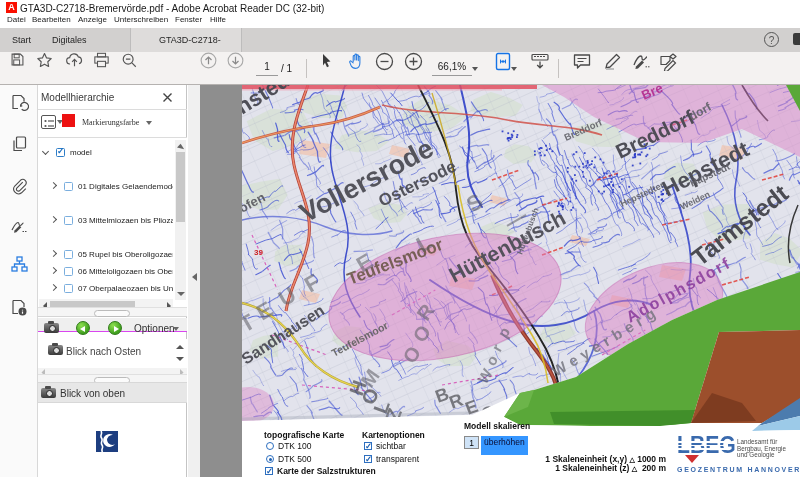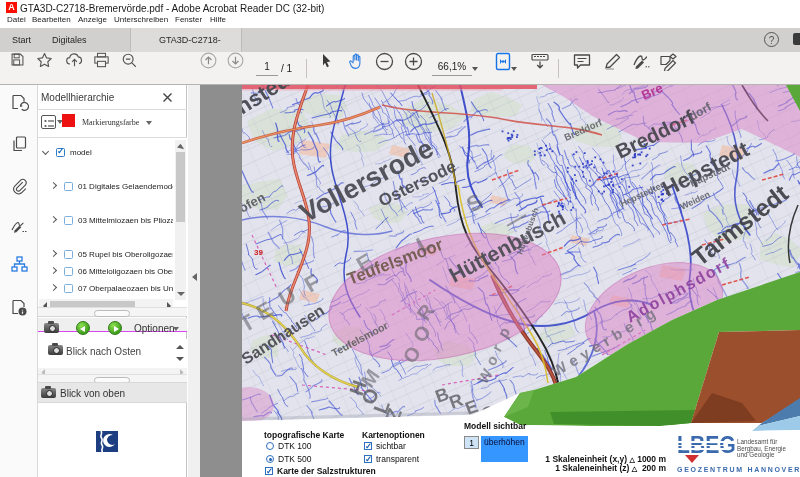--- a/index.html
+++ b/index.html
@@ -83,21 +83,21 @@
 
 #map { left:242px; top:85px; width:558px; height:392px; }
 
 .bc { position:absolute; font-size:8.5px; color:#111; }
 .bold { font-weight:bold; }
 .radio { position:absolute; width:8px; height:8px; border:1px solid #2d6fc0; border-radius:50%; background:#fff; }
 .radio.on:after { content:""; position:absolute; left:1.5px; top:1.5px; width:3px; height:3px; border-radius:50%; background:#1d5fb0; }
 .cbx { position:absolute; width:8px; height:8px; border:1px solid #2d6fc0; background:#fff; }
 .cbx:after { content:"\2713"; position:absolute; left:0px; top:-2.5px; font-size:8.5px; color:#1d5fb0; font-weight:bold; }
 #scalebox { position:absolute; left:464px; top:436px; width:15px; height:13px; border:1px solid #8a8a8a; background:#cfe3f7; font-size:8.5px; text-align:center; line-height:12px; }
-#ueber { position:absolute; left:481px; top:436px; height:26px; background:#3596ff; color:#0a0a30; font-size:8.5px; line-height:13px; padding:0 3px; }
+#ueber { position:absolute; left:481px; top:436px; height:19px; background:#3596ff; color:#0a0a30; font-size:8.5px; line-height:13px; padding:0 3px; }
 
 #lbeg { position:absolute; left:676px; top:433px; width:124px; height:42px; }
 #lbegtxt { position:absolute; left:1px; top:-1px; font-size:23px; font-weight:bold; color:#3a6aad; letter-spacing:0px; transform:scaleX(0.92); transform-origin:left top; }
 #lbeglines { position:absolute; left:0; top:8px; width:50px; height:10px; }
 #lbeglines div { height:1.5px; background:#fff; margin-bottom:2px; }
 #lbegtri { position:absolute; left:9px; top:22px; width:0; height:0; border-left:7px solid transparent; border-right:7px solid transparent; border-top:8px solid #d03030; }
 #lbegside { position:absolute; left:61px; top:6px; font-size:6.3px; color:#4a4a4a; line-height:6.5px; white-space:nowrap; }
 #geozen { position:absolute; left:1px; top:33px; font-size:7px; font-weight:bold; color:#3a6aad; letter-spacing:1.7px; white-space:nowrap; }
 svg.ico { position:absolute; }
 </style>
@@ -1429,21 +1429,21 @@
 <div class="bc" style="left:278px; top:454px">DTK 500</div>
 <div class="cbx" style="left:265px; top:467px"></div>
 <div class="bc bold" style="left:277px; top:466px">Karte der Salzstrukturen</div>
 
 <div class="bc bold" style="left:362px; top:430px">Kartenoptionen</div>
 <div class="cbx" style="left:364px; top:442px"></div>
 <div class="bc" style="left:376px; top:441px">sichtbar</div>
 <div class="cbx" style="left:364px; top:455px"></div>
 <div class="bc" style="left:376px; top:454px">transparent</div>
 
-<div class="bc bold" style="left:464px; top:421px">Modell sichtbar</div>
+<div class="bc bold" style="left:464px; top:421px">Modell skalieren</div>
 <div id="scalebox">1</div>
 <div id="ueber">überhöhen</div>
 
 <div class="bc bold" style="left:541px; top:454px; width:125px; text-align:right">1 Skaleneinheit (x,y) <span style="font-size:7px">△</span> 1000 m</div>
 <div class="bc bold" style="left:541px; top:463px; width:125px; text-align:right">1 Skaleneinheit (z) <span style="font-size:7px">△</span> &nbsp;200 m</div>
 
 <div id="lbeg">
   <div id="lbegtxt">LBEG</div>
   <div id="lbeglines">
       <div></div>

